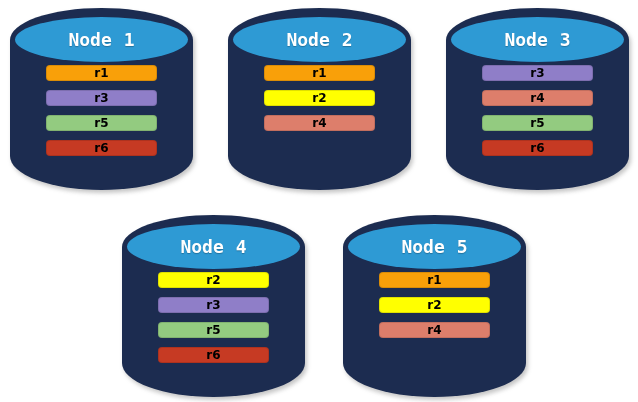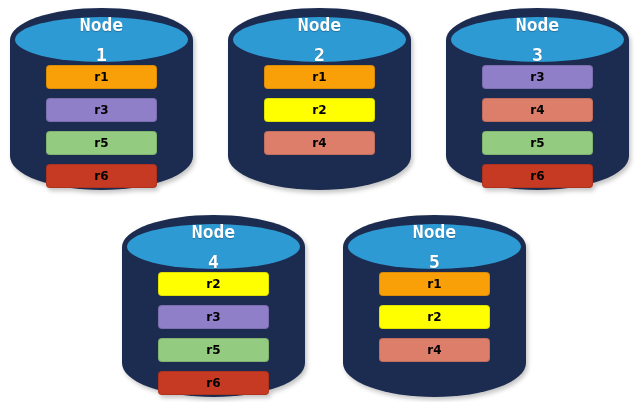--- a/index.html
+++ b/index.html
@@ -29,27 +29,26 @@
     position:absolute;left:5px;right:5px;top:9px;height:45px;
     border-radius:50%;background:var(--topblue,#2E9AD4);
     display:flex;align-items:center;justify-content:center;
   }
   .title{
     display:flex;align-items:center;gap:12px;
     color:var(--titlecol,#fff);
     font-family:"DejaVu Sans Mono","Liberation Mono",monospace;
     font-weight:bold;font-size:18px;line-height:1;
     text-shadow:0 1px 1px rgba(0,0,0,0.25);
-    flex-direction:column;
   }
   .bars{
     position:absolute;left:36px;top:57px;width:111px;
   }
   .bar{
-    height:24px;margin-bottom:9px;border-radius:4px;
+    height:16px;margin-bottom:9px;border-radius:4px;
     display:flex;align-items:center;justify-content:center;
     font-family:"DejaVu Sans","Liberation Sans",sans-serif;
     font-weight:bold;font-size:12px;line-height:1;
     color:var(--replicatext,#000);
     border:1px solid rgba(0,0,0,0.12);
     box-sizing:border-box;
   }
 </style>
 </head>
 <body>

